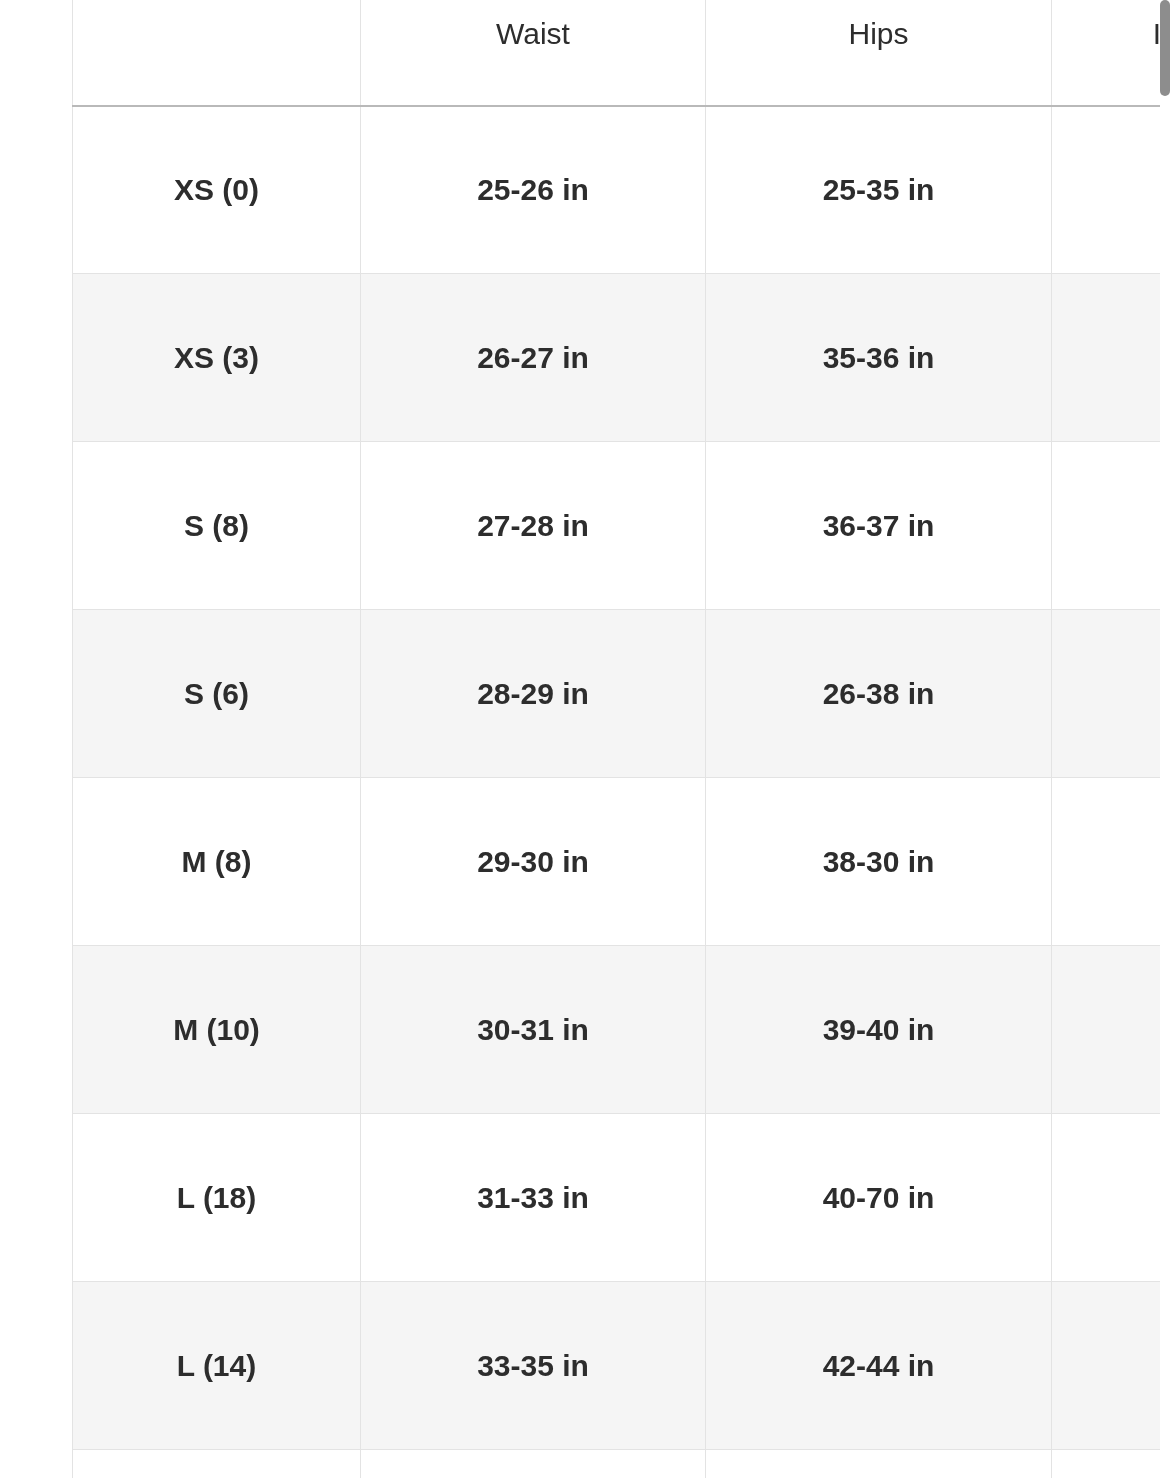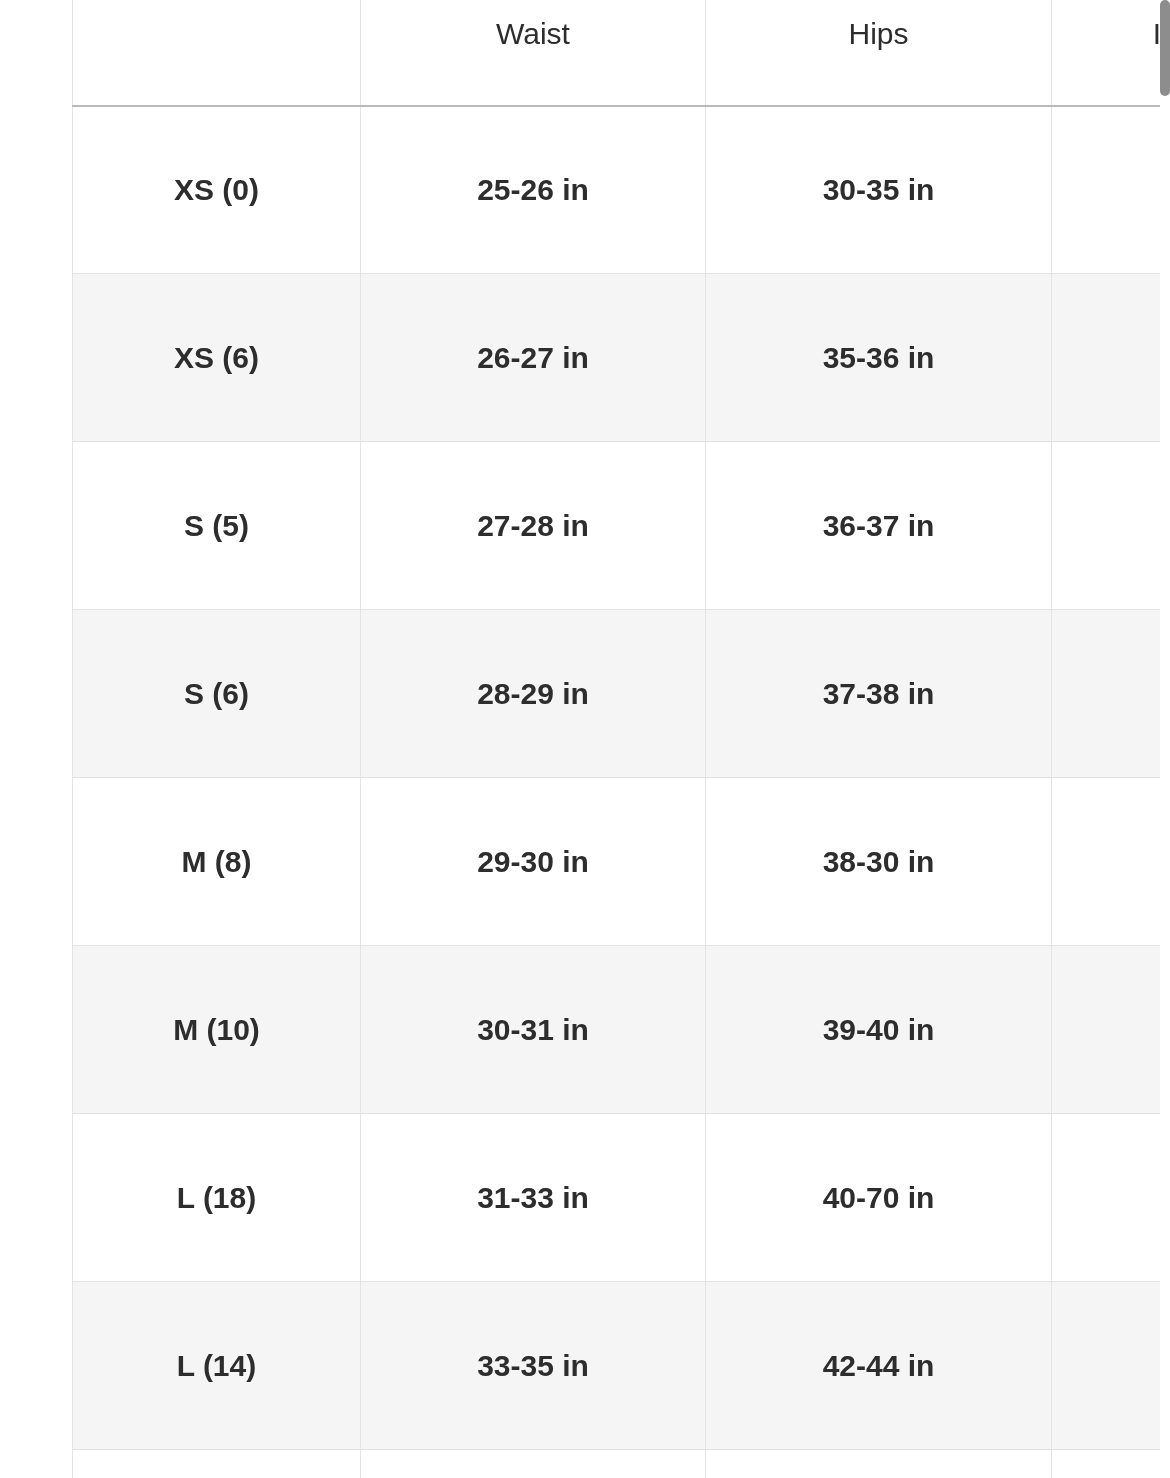--- a/index.html
+++ b/index.html
@@ -117,39 +117,39 @@
           <th></th>
           <th>Waist</th>
           <th>Hips</th>
           <th>Inseam</th>
         </tr>
       </thead>
       <tbody>
         <tr class="row">
           <td>XS (0)</td>
           <td>25-26 in</td>
-          <td>30-35 in</td>
+          <td>25-35 in</td>
           <td></td>
         </tr>
         <tr class="row alt">
-          <td>XS (6)</td>
+          <td>XS (3)</td>
           <td>26-27 in</td>
           <td>35-36 in</td>
           <td></td>
         </tr>
         <tr class="row">
-          <td>S (5)</td>
+          <td>S (8)</td>
           <td>27-28 in</td>
           <td>36-37 in</td>
           <td></td>
         </tr>
         <tr class="row alt">
           <td>S (6)</td>
           <td>28-29 in</td>
-          <td>37-38 in</td>
+          <td>26-38 in</td>
           <td></td>
         </tr>
         <tr class="row">
           <td>M (8)</td>
           <td>29-30 in</td>
           <td>38-30 in</td>
           <td></td>
         </tr>
         <tr class="row alt">
           <td>M (10)</td>

